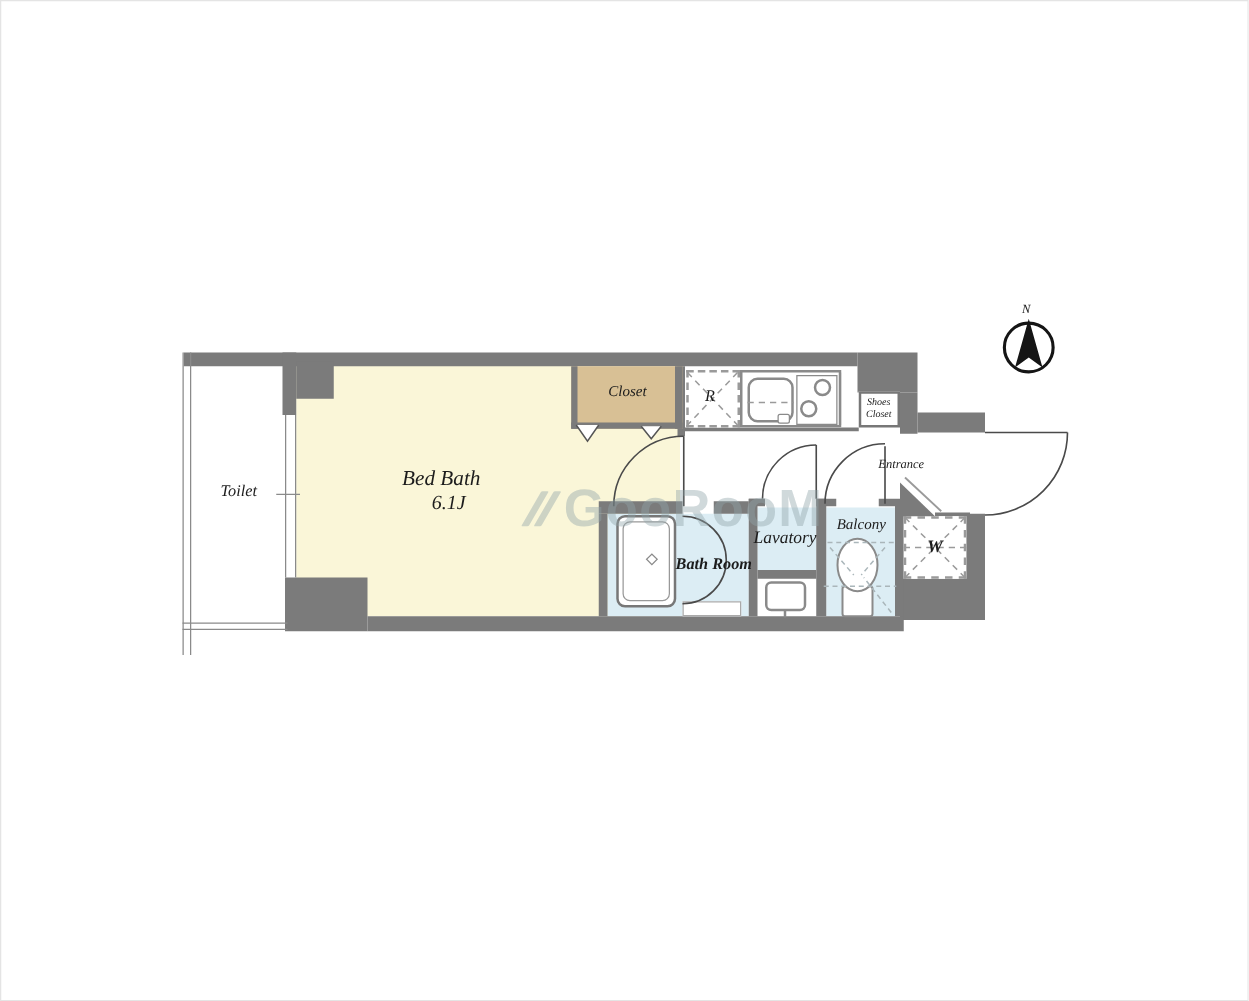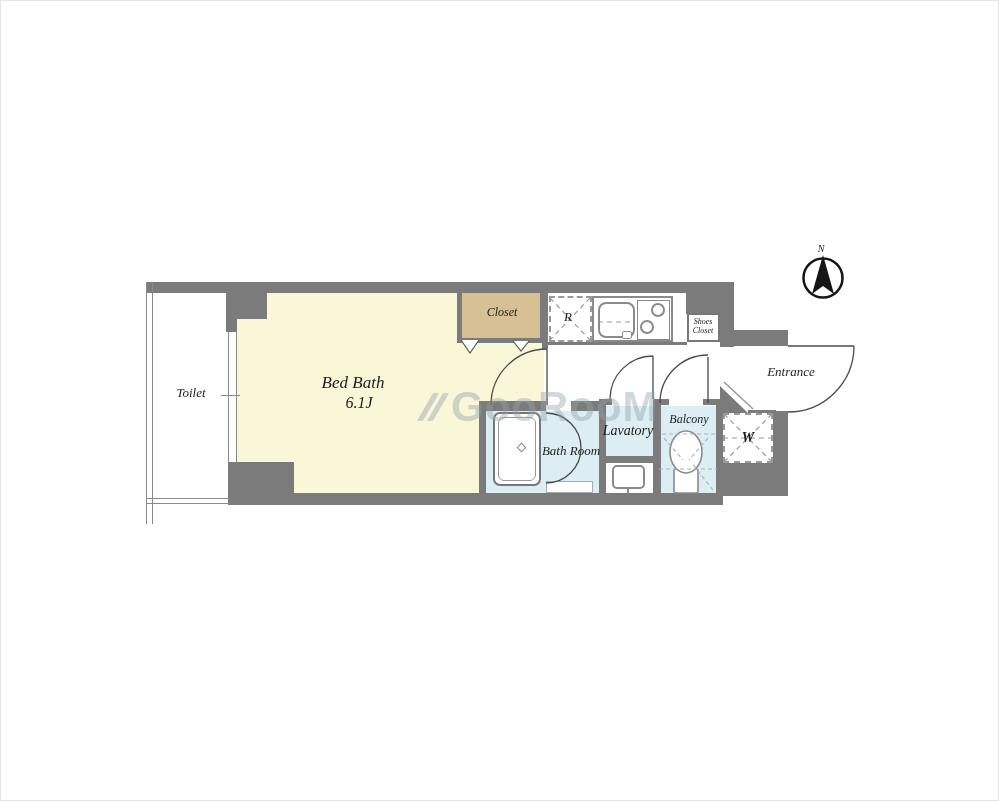--- a/index.html
+++ b/index.html
@@ -162,25 +162,25 @@
 
   <div class="lbl" style="left:190px;top:392px;font-size:13px;">Toilet</div>
   <div class="lbl" style="left:352px;top:382px;font-size:17px;">Bed Bath</div>
   <div class="lbl" style="left:358px;top:402px;font-size:16px;">6.1J</div>
   <div class="lbl" style="left:501px;top:312px;font-size:12px;">Closet</div>
   <div class="lbl" style="left:567px;top:316px;font-size:13px;">R</div>
   <div class="lbl" style="left:702px;top:326px;font-size:8px;text-align:center;">
     <div>Shoes</div>
     <div>Closet</div>
   </div>
-  <div class="lbl" style="left:790px;top:371px;font-size:13px;">Entrance</div>
+  <div class="lbl" style="left:720px;top:371px;font-size:10px;">Entrance</div>
   <div class="lbl" style="left:747px;top:437px;font-size:14px;font-weight:bold;">W</div>
   <div class="lbl" style="left:688px;top:419px;font-size:12px;">Balcony</div>
   <div class="lbl" style="left:627px;top:430px;font-size:14px;">Lavatory</div>
-  <div class="lbl" style="left:570px;top:450px;font-size:13px;">Bath Room</div>
+  <div class="lbl" style="left:570px;top:450px;font-size:13px;font-weight:bold;">Bath Room</div>
   <div class="lbl" style="left:820px;top:247px;font-size:10px;">N</div>
 
   <div id="watermark">
     <span class="wm-bar"></span>
     <span class="wm-bar"></span>
     <span id="wm-text">GooRooM</span>
   </div>
 
 </div>
 

